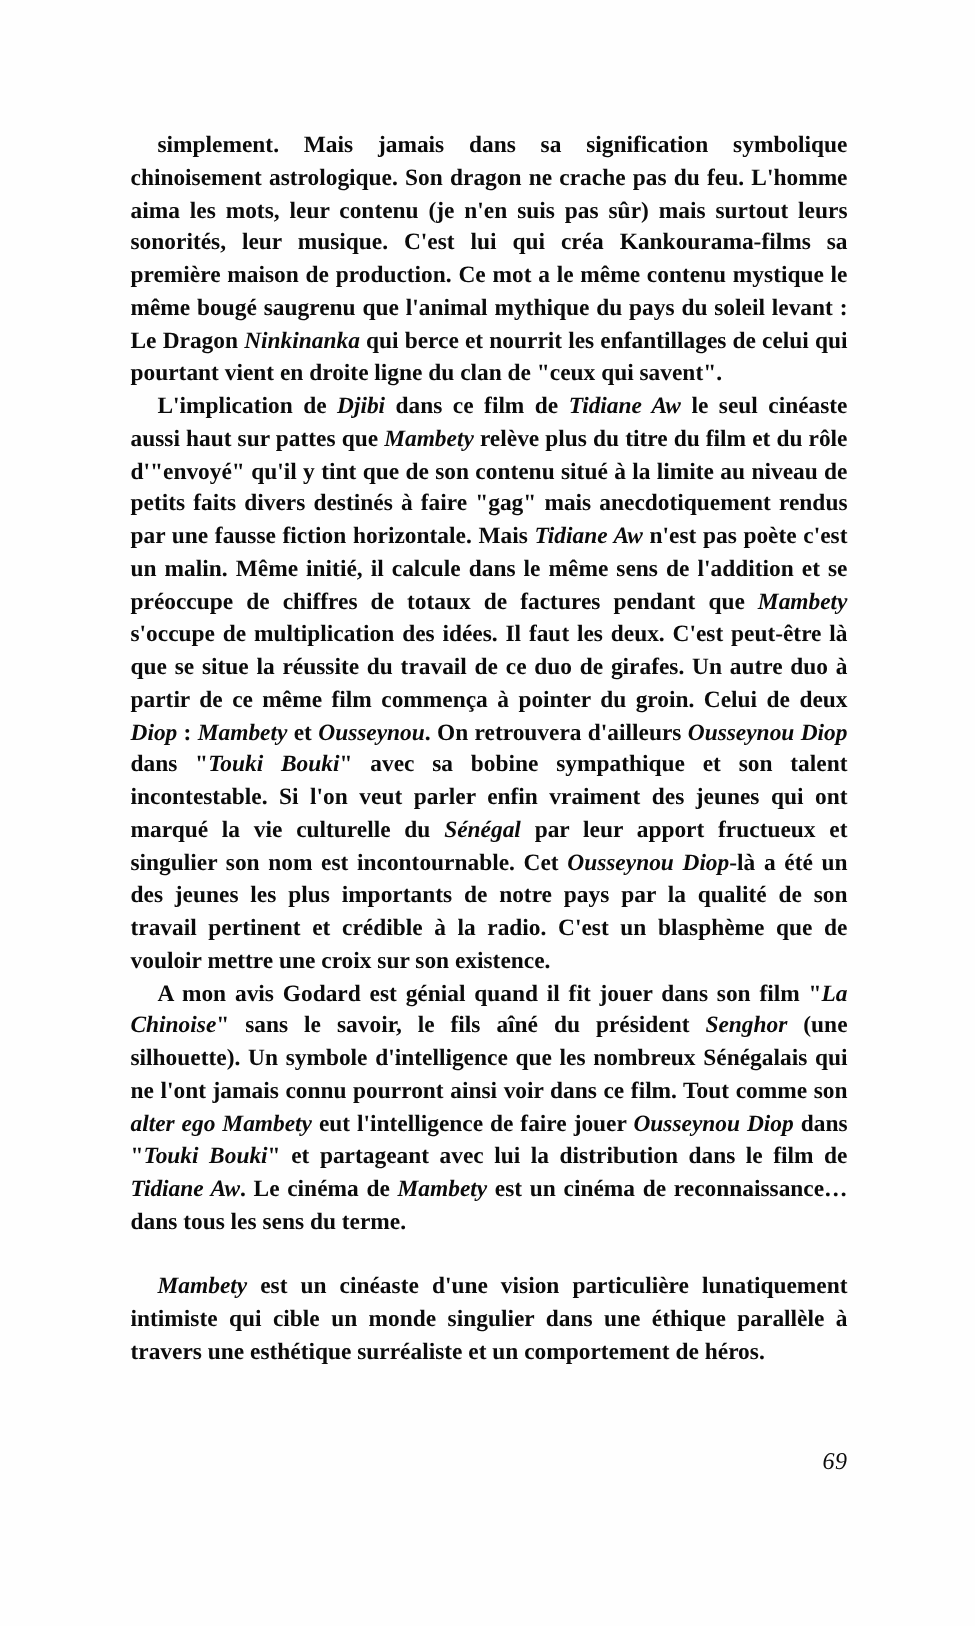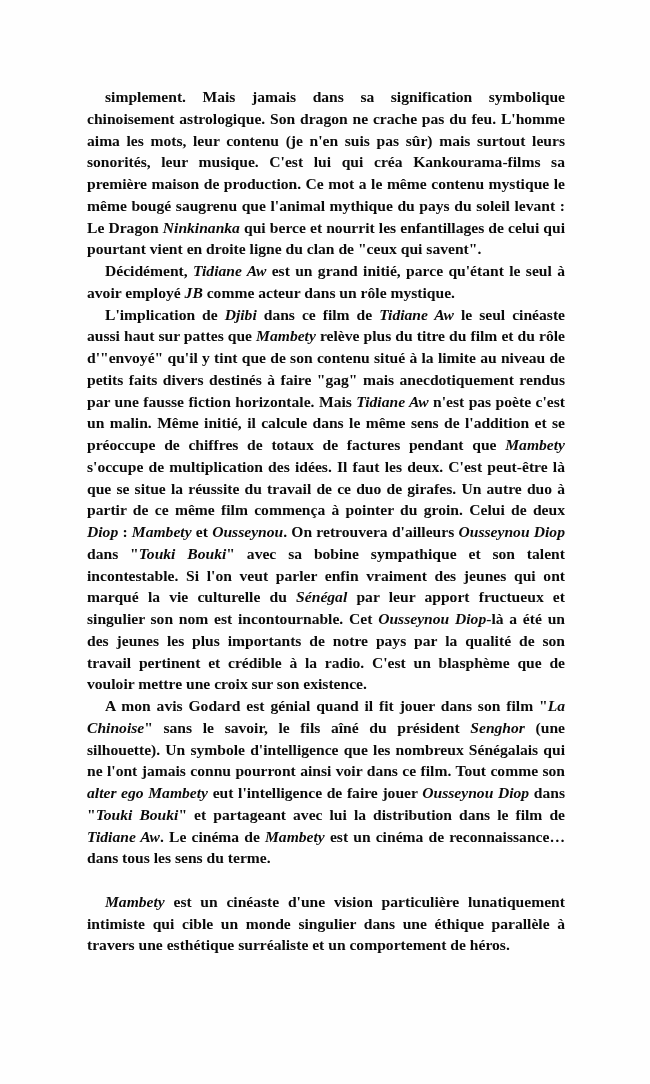--- a/index.html
+++ b/index.html
@@ -69,20 +69,20 @@
     letter-spacing: 0.3px;
   }
 </style>
 </head>
 <body style="color: rgb(11, 11, 11);">
 
 <div id="page" style="background: rgb(254, 254, 254);">
 
   <div id="text-column">
       <p><span>simplement. Mais jamais dans sa signification symbolique chinoisement astrologique. Son dragon ne crache pas du feu. L'homme aima les mots, leur contenu (je n'en suis pas sûr) mais surtout leurs sonorités, leur musique. C'est lui qui créa Kankourama-films sa première maison de production. Ce mot a le même contenu mystique le même bougé saugrenu que l'animal mythique du pays du soleil levant : Le Dragon </span><i>Ninkinanka</i><span> qui berce et nourrit les enfantillages de celui qui pourtant vient en droite ligne du clan de "ceux qui savent".</span></p>
-      <p><span>Décidément, </span><i>Tidiane Aw</i><span> est un grand initié, parce qu'étant le seul à avoir employé </span><i>JB</i><span> comme acteur dans un rôle mystique.</span></p>
       <p><span>L'implication de </span><i>Djibi</i><span> dans ce film de </span><i>Tidiane Aw</i><span> le seul cinéaste aussi haut sur pattes que </span><i>Mambety</i><span> relève plus du titre du film et du rôle d'"envoyé" qu'il y tint que de son contenu situé à la limite au niveau de petits faits divers destinés à faire "gag" mais anecdotiquement rendus par une fausse fiction horizontale. Mais </span><i>Tidiane Aw</i><span> n'est pas poète c'est un malin. Même initié, il calcule dans le même sens de l'addition et se préoccupe de chiffres de totaux de factures pendant que </span><i>Mambety</i><span> s'occupe de multiplication des idées. Il faut les deux. C'est peut-être là que se situe la réussite du travail de ce duo de girafes. Un autre duo à partir de ce même film commença à pointer du groin. Celui de deux </span><i>Diop</i><span> : </span><i>Mambety</i><span> et </span><i>Ousseynou</i><span>. On retrouvera d'ailleurs </span><i>Ousseynou Diop</i><span> dans "</span><i>Touki Bouki</i><span>" avec sa bobine sympathique et son talent incontestable. Si l'on veut parler enfin vraiment des jeunes qui ont marqué la vie culturelle du </span><i>Sénégal</i><span> par leur apport fructueux et singulier son nom est incontournable. Cet </span><i>Ousseynou Diop</i><span>-là a été un des jeunes les plus importants de notre pays par la qualité de son travail pertinent et crédible à la radio. C'est un blasphème que de vouloir mettre une croix sur son existence.</span></p>
       <p><span>A mon avis Godard est génial quand il fit jouer dans son film "</span><i>La Chinoise</i><span>" sans le savoir, le fils aîné du président </span><i>Senghor</i><span> (une silhouette). Un symbole d'intelligence que les nombreux Sénégalais qui ne l'ont jamais connu pourront ainsi voir dans ce film. Tout comme son </span><i>alter ego Mambety</i><span> eut l'intelligence de faire jouer </span><i>Ousseynou Diop</i><span> dans "</span><i>Touki Bouki</i><span>" et partageant avec lui la distribution dans le film de </span><i>Tidiane Aw</i><span>. Le cinéma de </span><i>Mambety</i><span> est un cinéma de reconnaissance… dans tous les sens du terme.</span></p>
       <p class="gap-before"><i>Mambety</i><span> est un cinéaste d'une vision particulière lunatiquement intimiste qui cible un monde singulier dans une éthique parallèle à travers une esthétique surréaliste et un comportement de héros.</span></p>
     </div>
 
+  <div id="folio">69</div>
 
 </div>
 
 </body></html>

